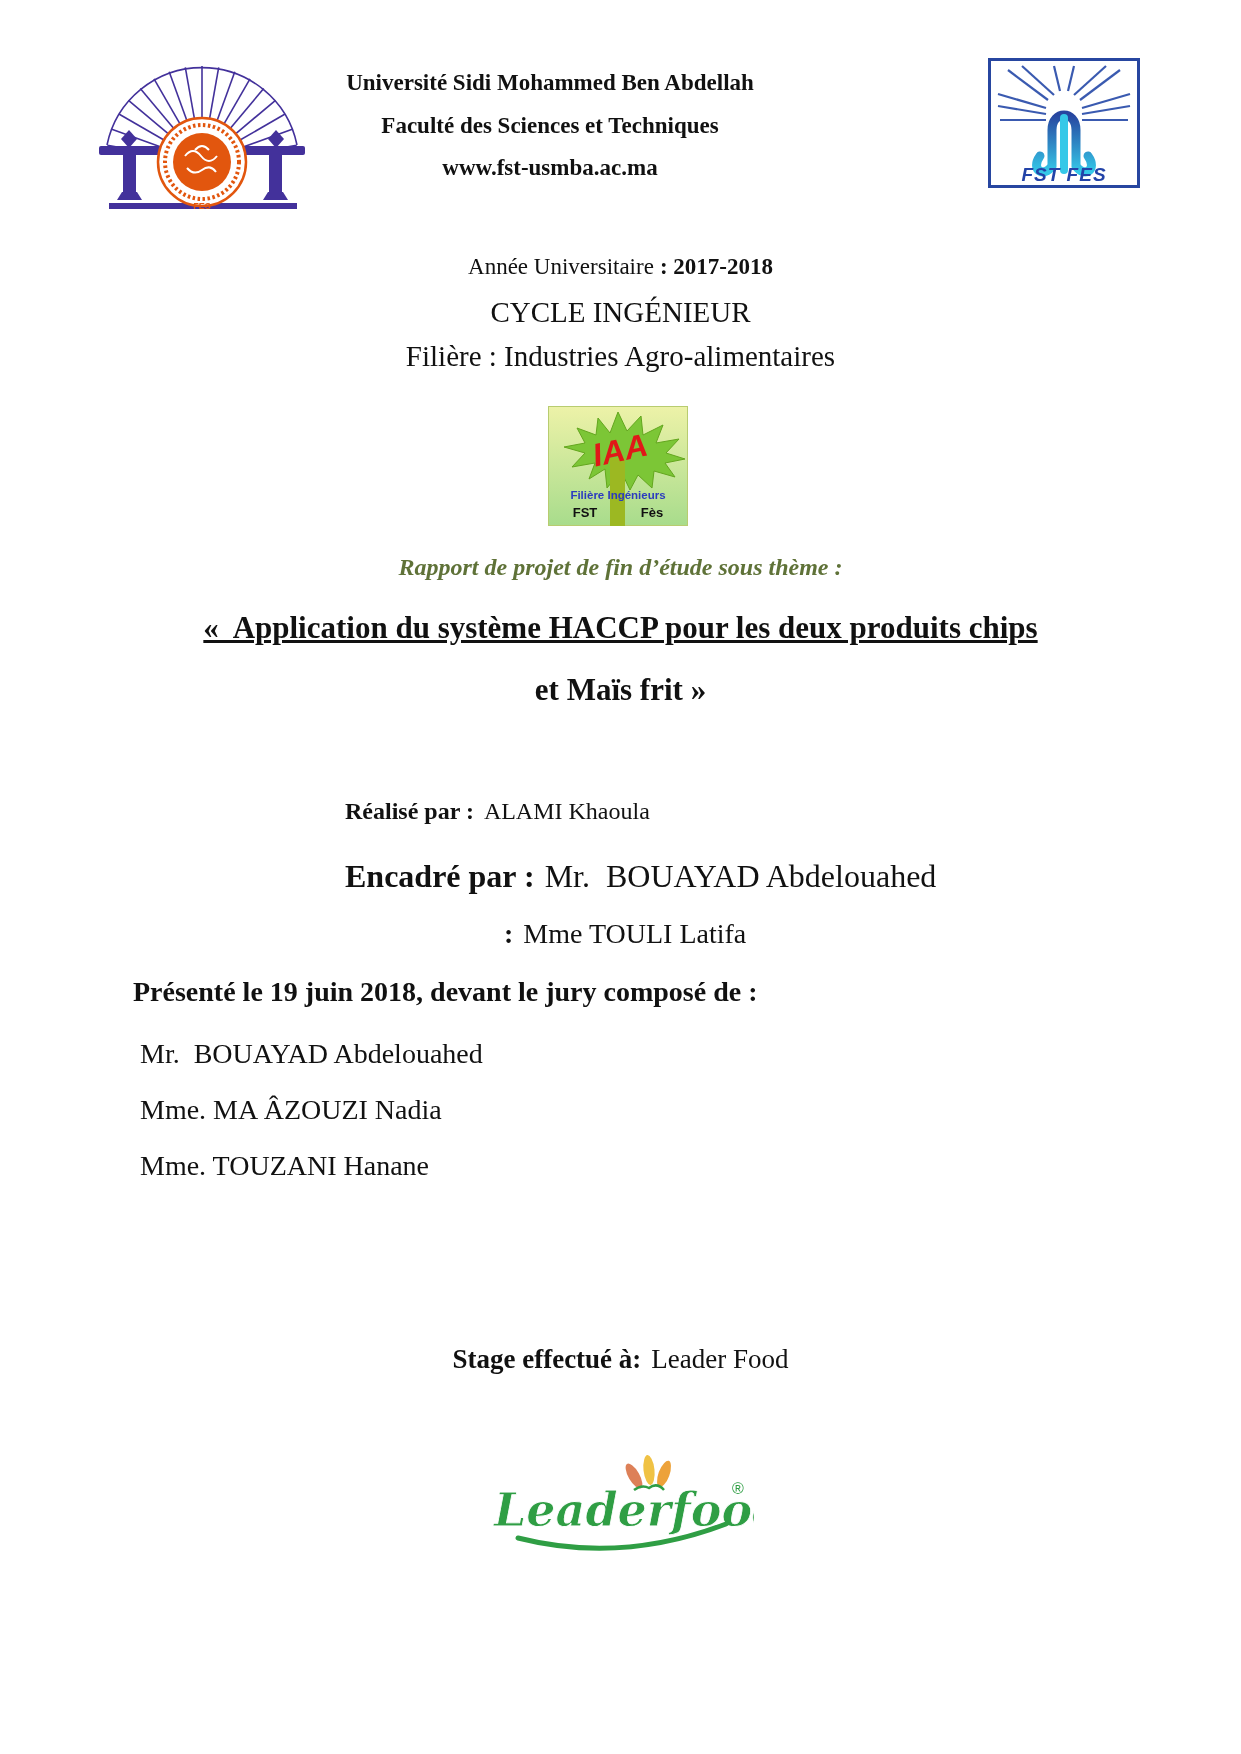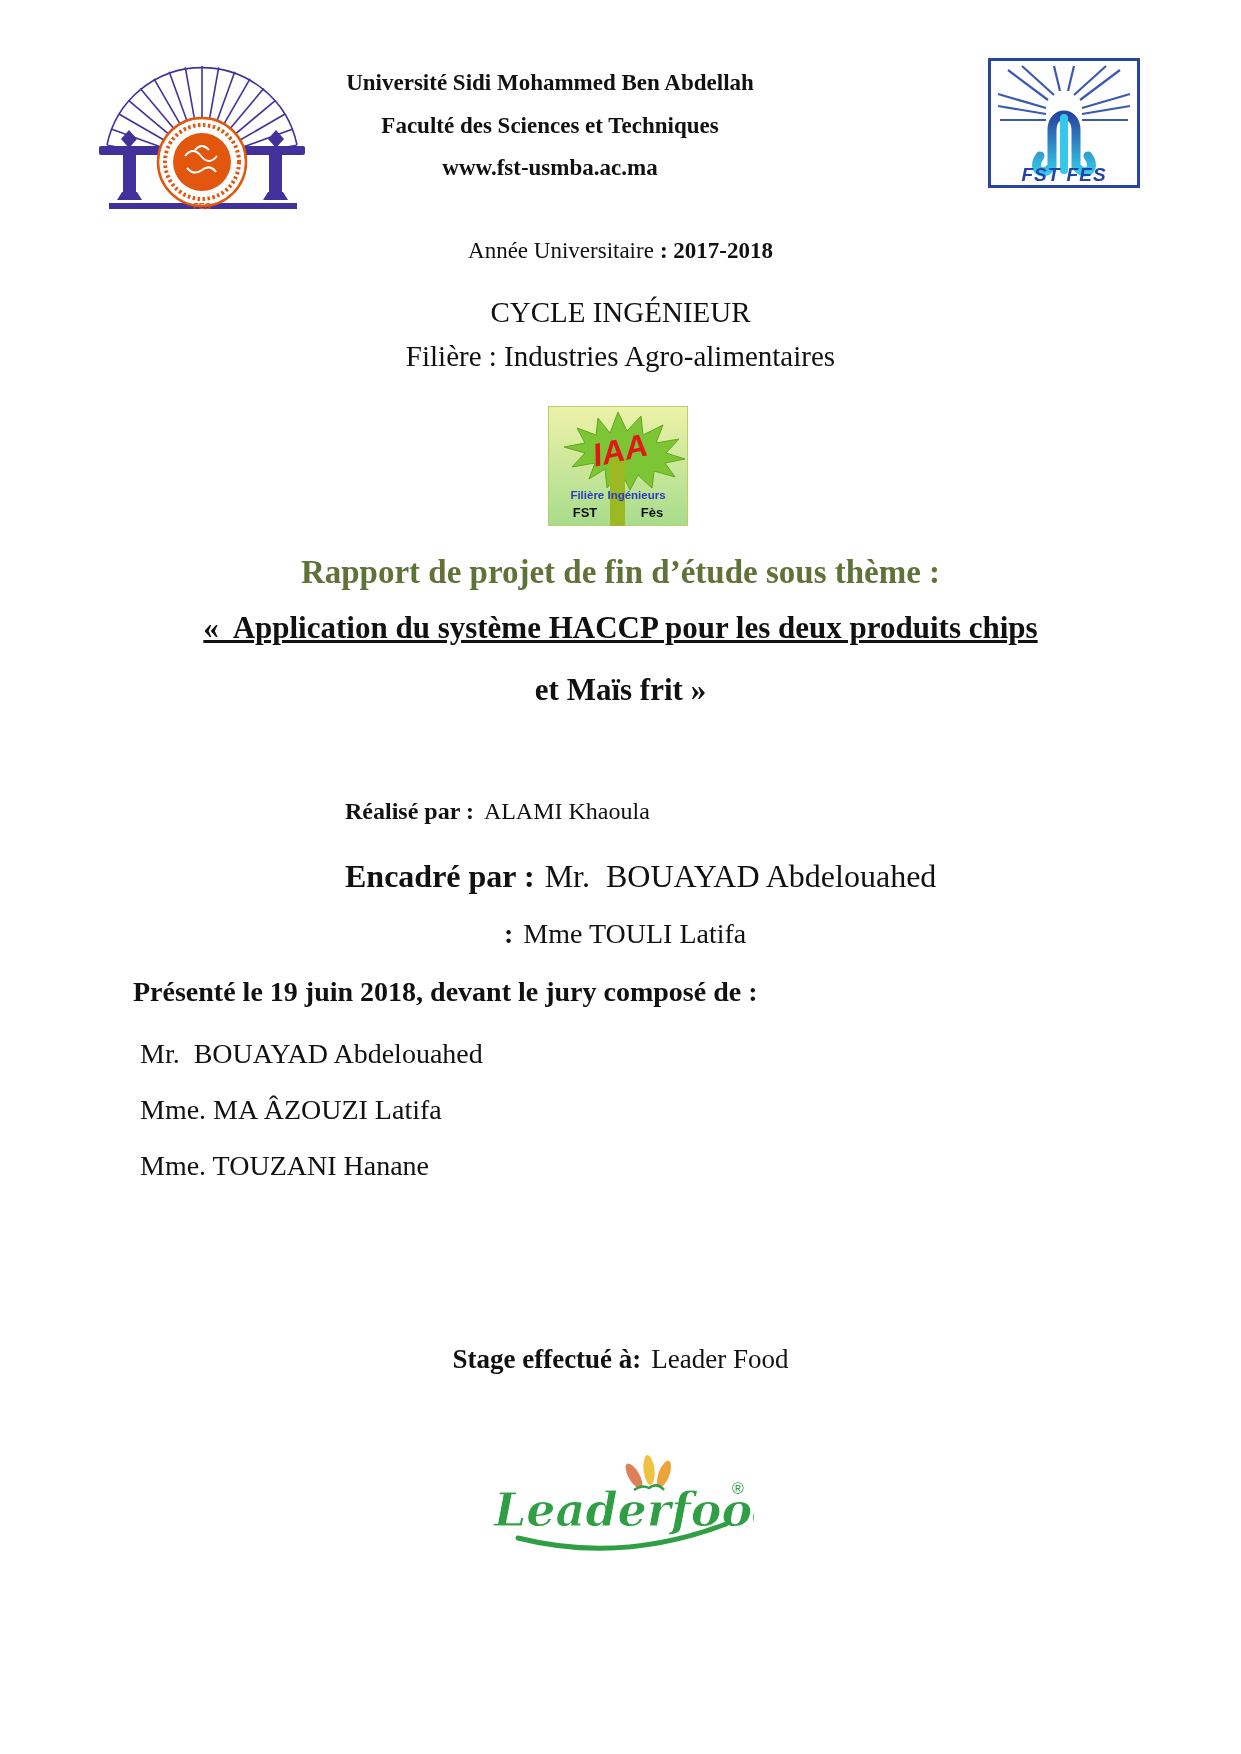--- a/index.html
+++ b/index.html
@@ -22,24 +22,24 @@
   .hdr-line{position:absolute;left:0;width:100%;font-weight:bold;font-size:23px;}
   #h-univ{top:70px;}
   #h-fac{top:113px;}
   #h-www{top:155px;}
 
   .logo-usmba{left:85px;top:60px;width:235px;height:152px;}
   .logo-fst{left:988px;top:58px;width:152px;height:160px;}
   .logo-iaa{left:548px;top:406px;width:140px;height:120px;}
   .logo-lf{left:486px;top:1452px;width:268px;height:108px;}
 
-  .annee{top:238px;font-size:23px;}
+  .annee{top:254px;font-size:23px;}
   .cycle{top:296px;font-size:29px;}
   .filiere{top:340px;font-size:29px;}
-  .rapport{top:554px;font-size:33px;font-weight:bold;color:#5f7238;}
+  .rapport{top:554px;font-size:24px;font-weight:bold;color:#5f7238;font-style:italic;}
   .title1{top:610px;font-size:31px;font-weight:bold;text-decoration:underline;}
   .title2{top:672px;font-size:31px;font-weight:bold;}
   .realise{top:798px;left:345px;font-size:24px;}
   .encadre{top:858px;left:345px;font-size:32px;}
   .encadre2{top:918px;left:504px;font-size:28px;}
   .presente{top:976px;left:133px;font-size:28px;font-weight:bold;}
   .jury-line{left:140px;font-size:28px;}
   .jury-0{top:1038px;}
   .jury-1{top:1094px;}
   .jury-2{top:1150px;}
@@ -162,21 +162,21 @@
   </div>
   <div class="abs encadre">
     <span class="t lbl">Encadré par :</span><span class="t">Mr.  BOUAYAD Abdelouahed</span>
   </div>
   <div class="abs encadre2">
     <span class="t lbl">:</span><span class="t">Mme TOULI Latifa</span>
   </div>
 
   <div class="abs presente t">Présenté le 19 juin 2018, devant le jury composé de :</div>
   <div class="abs jury-line jury-0 t">Mr.  BOUAYAD Abdelouahed</div>
-  <div class="abs jury-line jury-1 t">Mme. MA ÂZOUZI Latifa</div>
+  <div class="abs jury-line jury-1 t">Mme. MA ÂZOUZI Nadia</div>
   <div class="abs jury-line jury-2 t">Mme. TOUZANI Hanane</div>
 
   <div class="abs center stage">
     <span class="t lbl">Stage effectué à:</span><span class="t">Leader Food</span>
   </div>
 
   <div class="abs logo-lf">
     <svg width="268" height="108" viewBox="0 0 268 108">
       <g stroke="#ffffff" stroke-width="2">
         <ellipse cx="148" cy="24" rx="6.5" ry="15" transform="rotate(-30 148 24)" fill="#dd8058"></ellipse>

